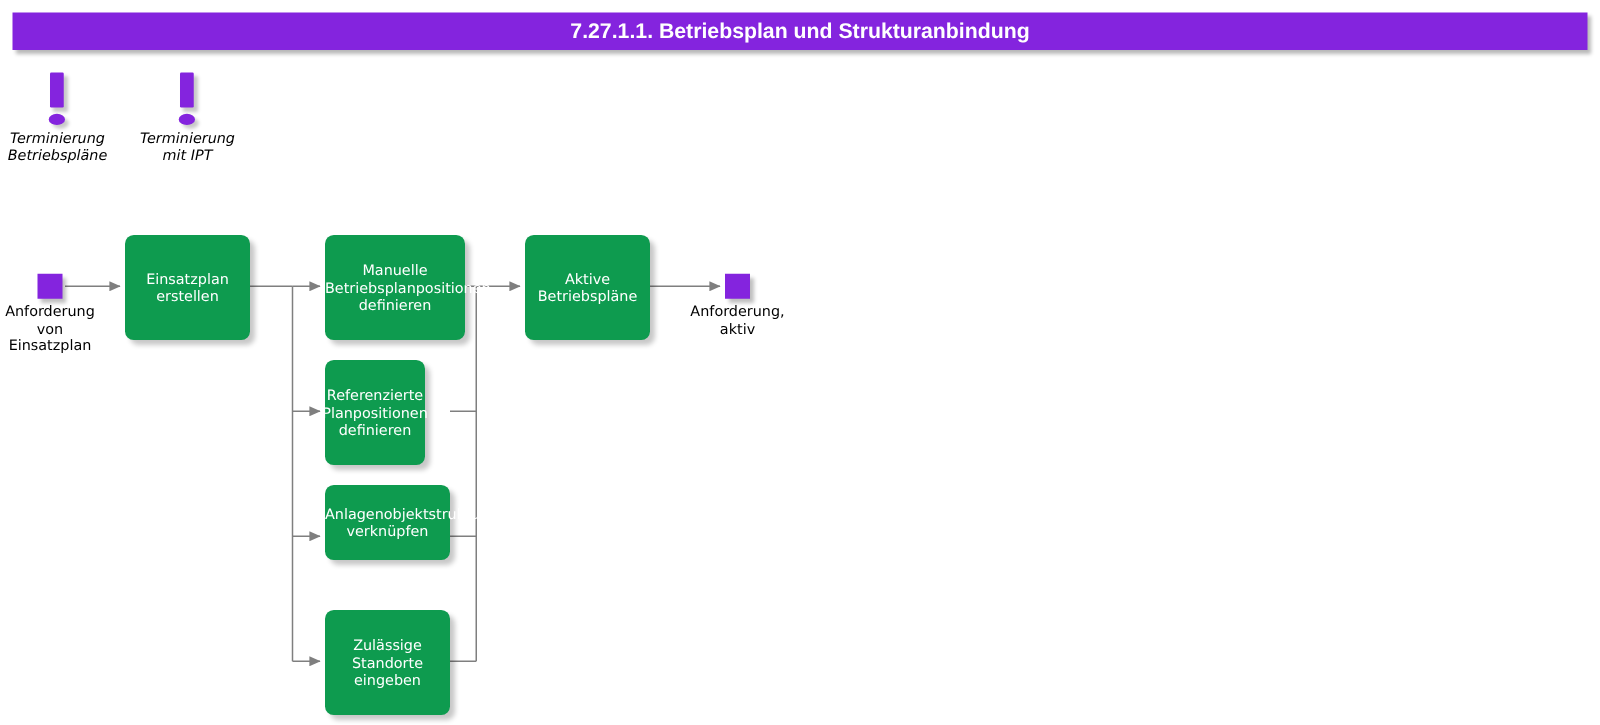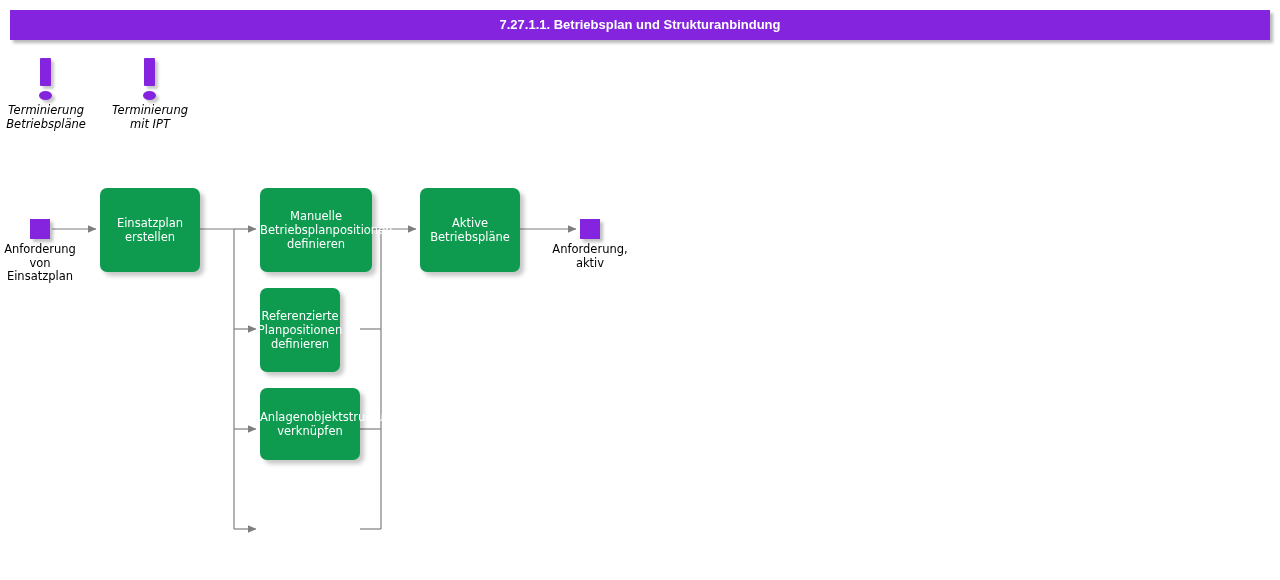--- a/index.html
+++ b/index.html
@@ -29,21 +29,21 @@
   }
   #titlebar .title-text {
     position: absolute;
     left: 0;
     top: 0;
     width: 100%;
     height: 30px;
     line-height: 30px;
     text-align: center;
     color: #ffffff;
-    font-size: 13px;
+    font-size: 17px;
     font-weight: bold;
     font-family: "Liberation Sans", sans-serif;
     letter-spacing: 0px;
   }
 
   
   #canvas {
     position: absolute;
     left: 0;
     top: 0;
@@ -232,24 +232,29 @@
 Betriebsplanpositionen
 definieren</div>
   </div>
 
   <div class="fn-box" style="left:260px; top:288px; width:80px; height:84px;">
     <div class="fn-label">Referenzierte
 Planpositionen
 definieren</div>
   </div>
 
-  <div class="fn-box clip" style="left:260px; top:388px; width:100px; height:72px;">
+  <div class="fn-box clip" style="left:260px; top:388px; width:100px; height:60px;">
     <div class="fn-label">Anlagenobjektstruktur
 verknüpfen</div>
   </div>
 
+  <div class="fn-box" style="left:260px; top:488px; width:100px; height:84px;">
+    <div class="fn-label">Zulässige
+Standorte
+eingeben</div>
+  </div>
 
   <div class="fn-box" style="left:420px; top:188px; width:100px; height:84px;">
     <div class="fn-label">Aktive
 Betriebspläne</div>
   </div>
 
 </div>
 
 </body></html>

